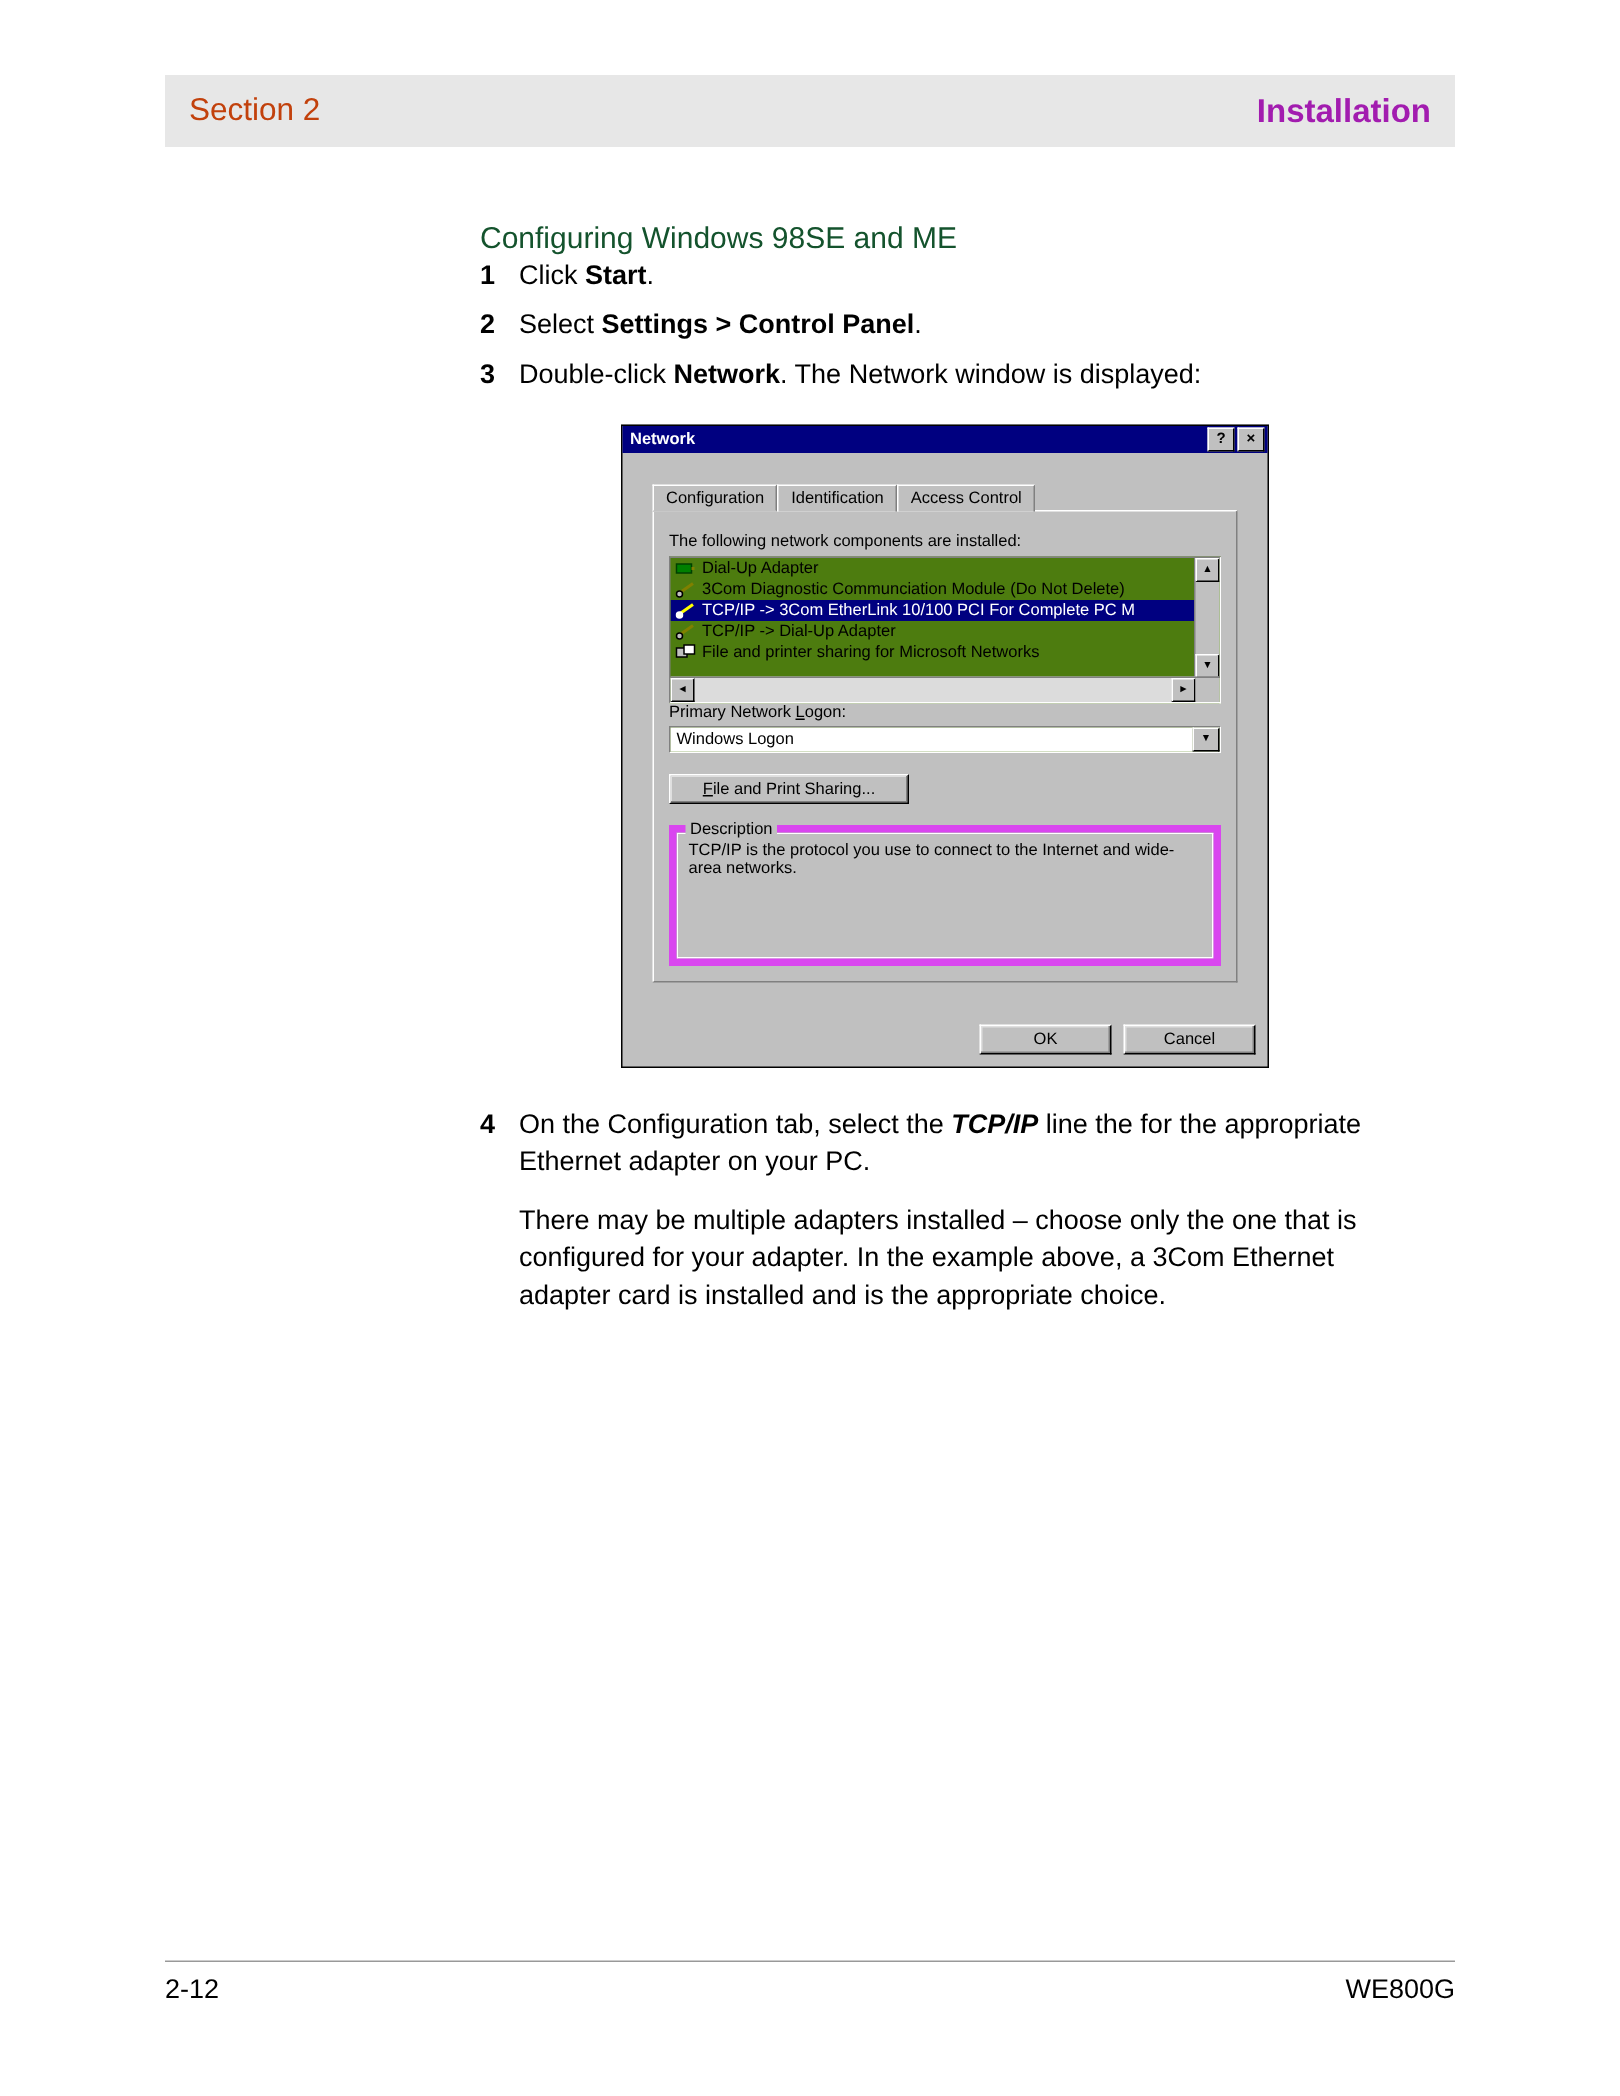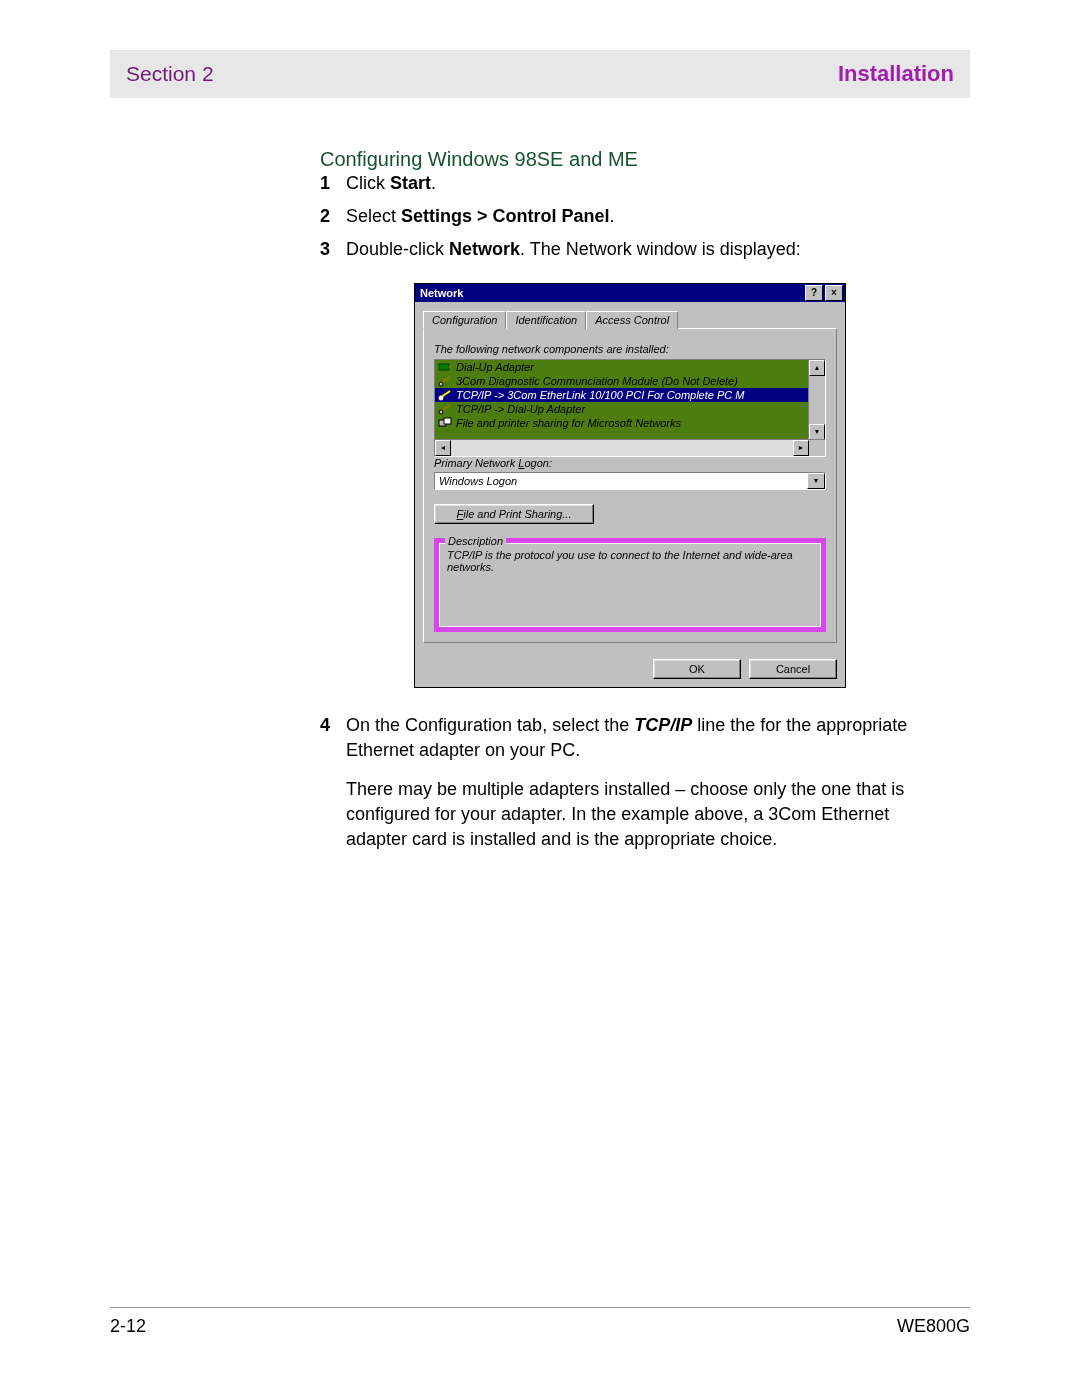--- a/index.html
+++ b/index.html
@@ -20,21 +20,21 @@
   }
   .header-bar {
     background: #e7e7e7;
     height: 48px;
     display: flex;
     align-items: center;
     justify-content: space-between;
     padding: 0 16px;
     margin-bottom: 50px;
   }
-  .header-left { font-size: 21px; color: #701a75; }
+  .header-left { font-size: 21px; color: #c2410c; }
   .header-right { font-size: 22px; font-weight: bold; color: #a21caf; }
   .content { padding-left: 210px; padding-right: 30px; }
   .heading-green { color: #14532d; font-size: 20px; }
   ol.steps { list-style: none; padding: 0; margin: 0 0 20px 0; }
   ol.steps li { display: flex; margin-bottom: 8px; line-height: 1.4; }
   ol.steps li .num { font-weight: bold; width: 26px; flex-shrink: 0; }
   ol.steps li .txt { flex: 1; }
   .screenshot-wrap { display: flex; justify-content: center; margin: 15px 0 25px 0; }
   .win98 {
     width: 430px;
@@ -58,21 +58,21 @@
     background: #c0c0c0;
     border-top: 1px solid #fff;
     border-left: 1px solid #fff;
     border-right: 1px solid #000;
     border-bottom: 1px solid #000;
     margin-left: 2px;
     display: flex; align-items: center; justify-content: center;
     color: #000; font-weight: bold; font-size: 10px; line-height: 1;
     font-family: Arial, sans-serif;
   }
-  .dlg-body { padding: 8px; font-style: italic; }
+  .dlg-body { padding: 20px; }
   .tabstrip { display: flex; border-bottom: 1px solid #808080; margin-bottom: -1px; }
   .tab {
     border-top: 1px solid #fff;
     border-left: 1px solid #fff;
     border-right: 1px solid #808080;
     padding: 2px 8px;
     background: #c0c0c0;
     position: relative;
     top: 1px;
   }

